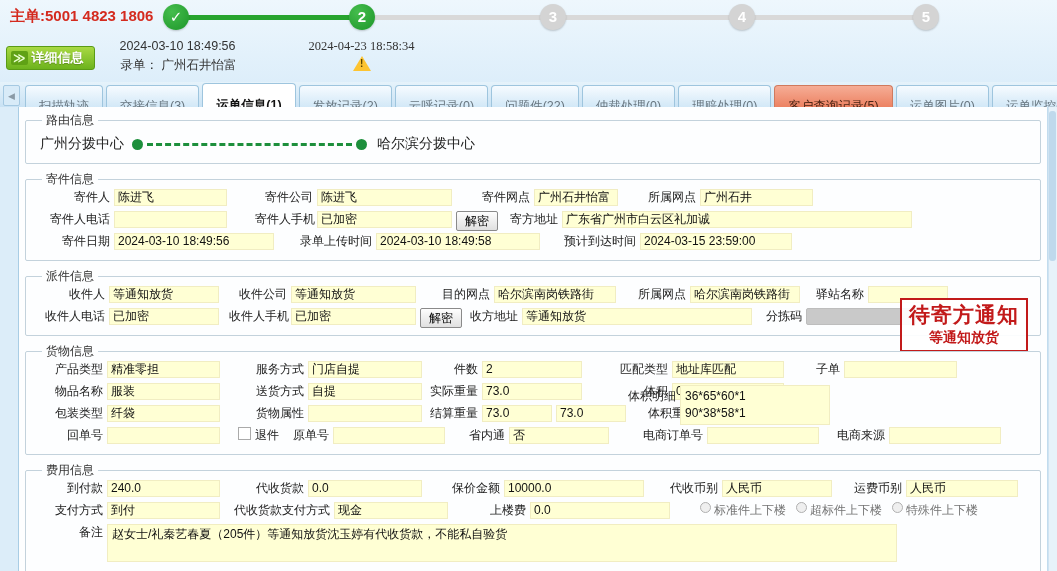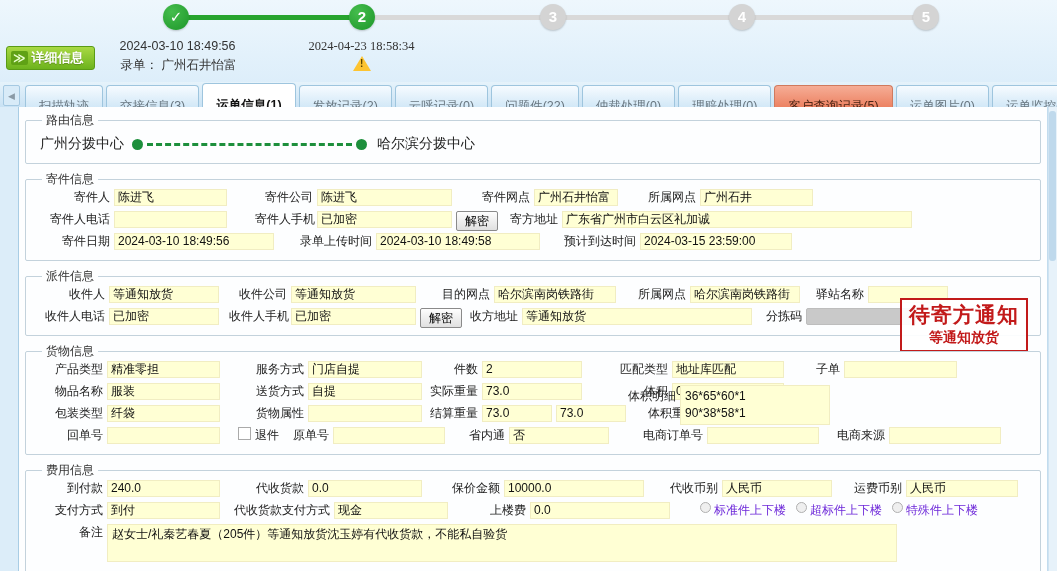--- a/index.html
+++ b/index.html
@@ -44,21 +44,21 @@
   .frow { display:flex; height:22px; font-size:12px; }
   .lbl { text-align:right; padding-right:4px; color:#222; flex:0 0 auto; white-space:nowrap; }
   .fld { background:#ffffd4; border:1px solid #f1edc2; height:17px; line-height:15px; padding:0 3px; font-size:12px; color:#111;
     flex:0 0 auto; overflow:hidden; white-space:nowrap; }
   .fld.gray { background:#c9c9c9; border-color:#bdbdbd; border-radius:2px; }
   .btn-s { height:20px; padding:0 8px; font-size:12px; background:linear-gradient(#fefefe,#e0e0e0); border:1px solid #8a8a8a;
     border-radius:2px; cursor:pointer; flex:0 0 auto; }
   .cb { width:13px; height:13px; border:1px solid #aaa; background:#fff; flex:0 0 auto; }
   .radio { width:11px; height:11px; border:1px solid #b0b0b0; border-radius:50%; background:#efefef; display:inline-block;
     margin-right:3px; flex:0 0 auto; }
-  .radio-lbl { font-size:12px; color:#6d28d9; margin-right:10px; white-space:nowrap; }
+  .radio-lbl { font-size:12px; color:#737373; margin-right:10px; white-space:nowrap; }
 
   
   .route-row { display:flex; align-items:center; height:28px; font-size:14px; color:#222; padding-left:8px; }
   .dot { width:11px; height:11px; border-radius:50%; background:#1d8f3c; margin:0 2px; flex:0 0 auto; }
   .dash { width:205px; border-top:3px dashed #1d8f3c; margin:0 2px; flex:0 0 auto; }
 
   
   .stamp { position:absolute; right:6px; top:12px; border:2px solid #c21a1a; padding:1px 7px 3px 7px; text-align:center;
     color:#c21a1a; background:rgba(255,255,255,.92); }
   .stamp-l1 { font-size:21px; font-weight:bold; letter-spacing:1px; }
@@ -77,20 +77,21 @@
   .ml4{margin-left:4px}.ml6{margin-left:4px}.ml8{margin-left:8px}.ml10{margin-left:10px}.ml12{margin-left:12px}
   .ml14{margin-left:14px}.ml16{margin-left:16px}.ml18{margin-left:18px}.ml20{margin-left:20px}.ml24{margin-left:24px}
   .ml28{margin-left:28px}.ml30{margin-left:30px}
 </style>
 </head>
 <body>
 
 <div class="page">
 
   <div class="topbar">
+    <div class="master"><span>主单:</span><span>5001 4823 1806</span></div>
 
     <div class="detail-btn">
       <span class="detail-arrow">≫</span>
       <span class="detail-txt">详细信息</span>
     </div>
 
     <div class="step-line" style="left:176px; width:750px;"></div>
     <div class="step-line green" style="left:176px; width:186px;"></div>
     <div class="step done" style="left:163px;"><span>✓</span></div>
     <div class="step done" style="left:349px;">2</div>

